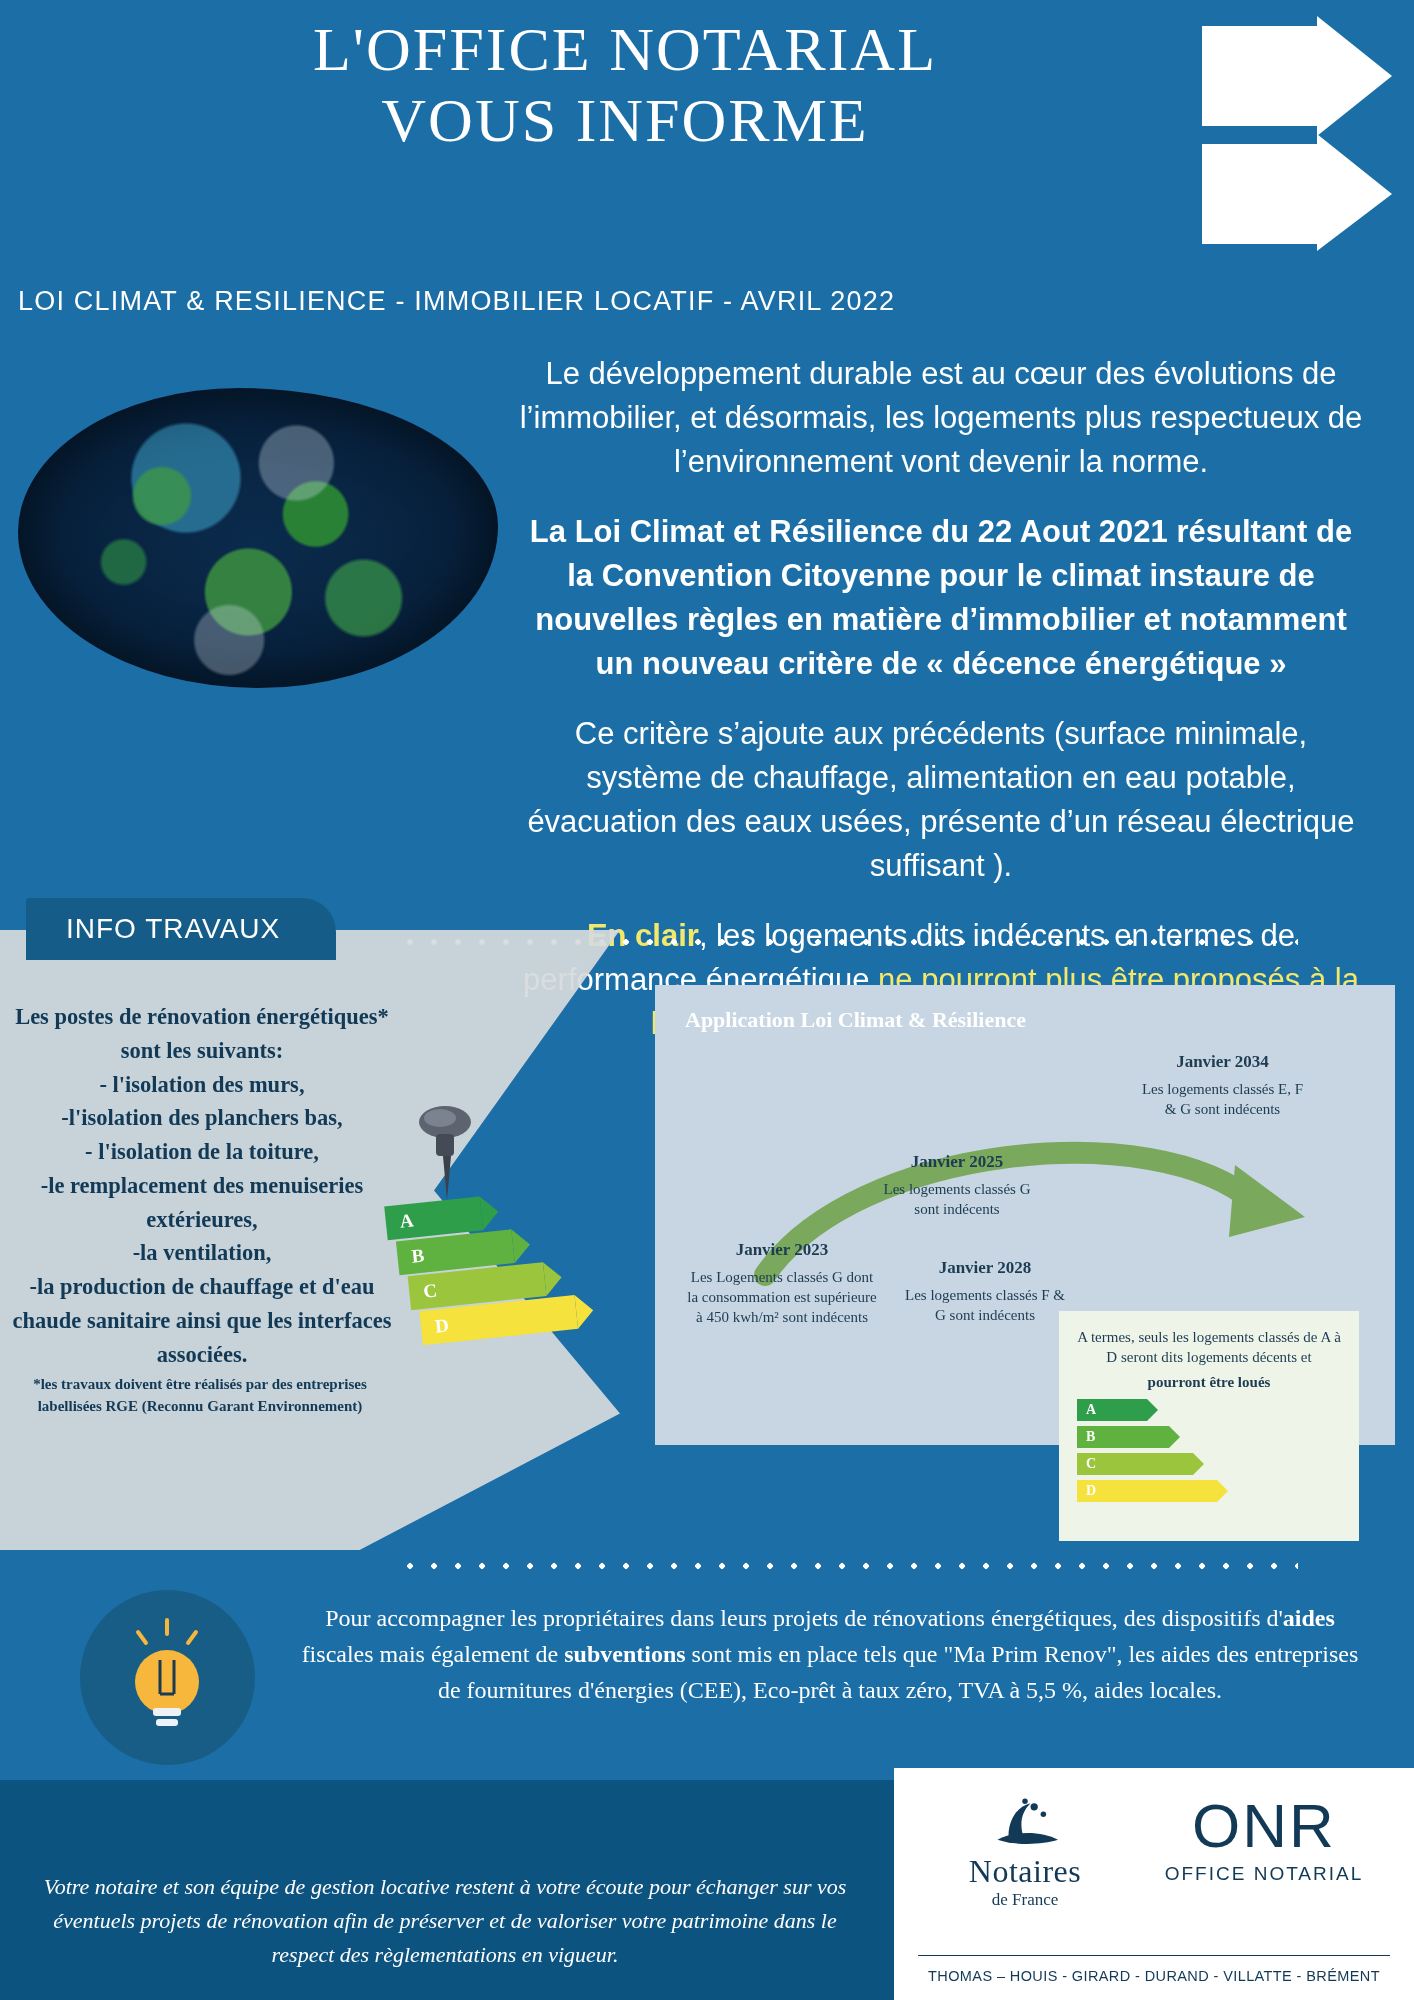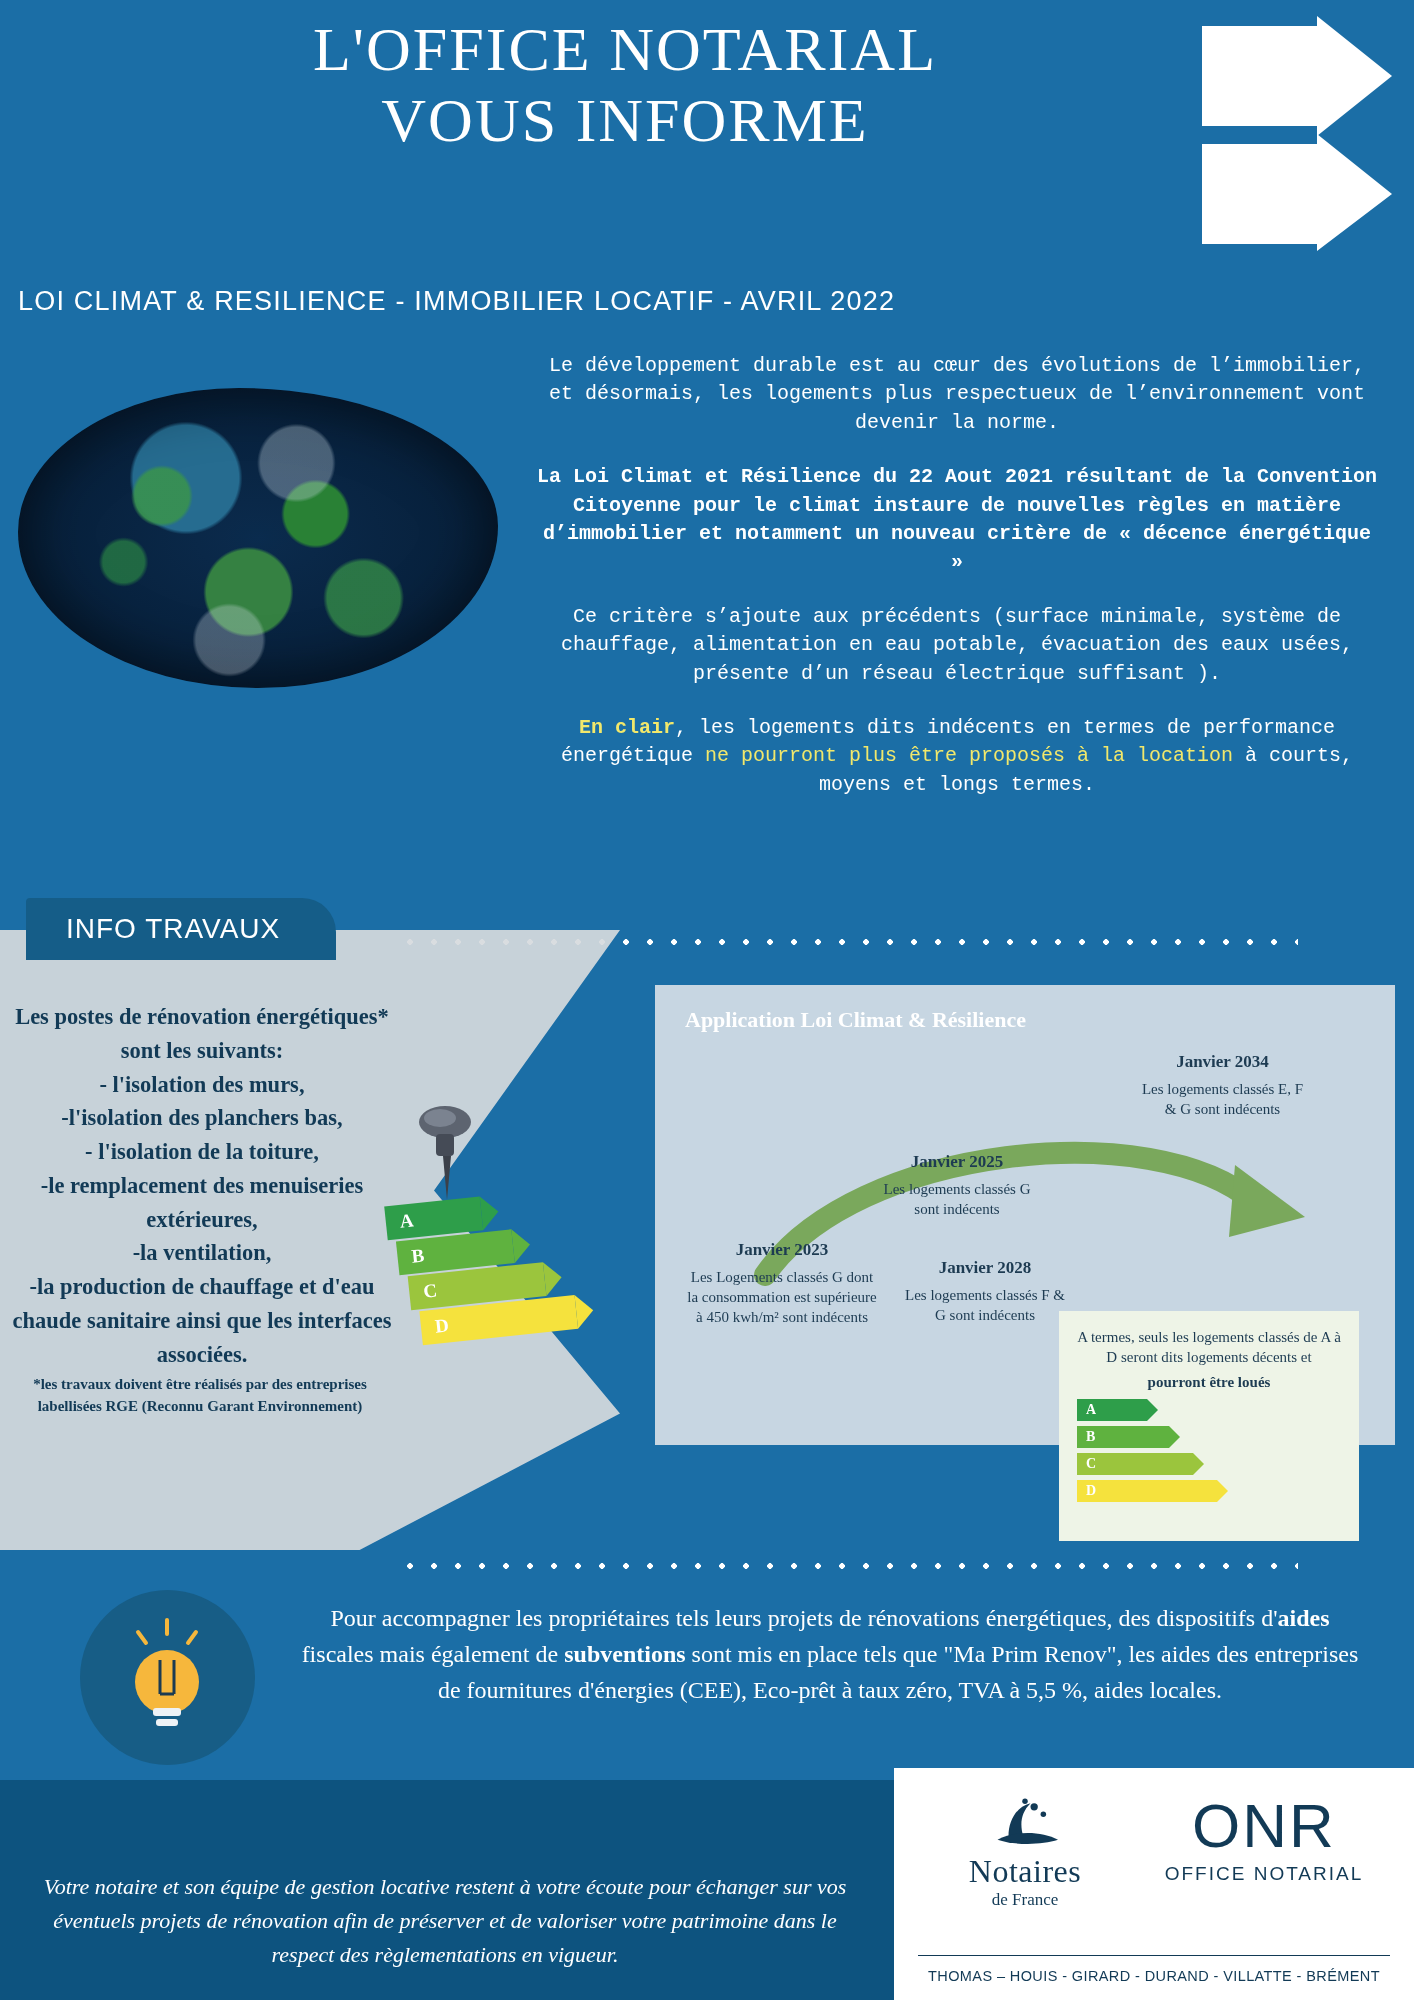--- a/index.html
+++ b/index.html
@@ -78,25 +78,25 @@
       radial-gradient(circle at 22% 58%, rgba(40,110,70,.9) 0 5%, rgba(0,0,0,0) 6%),
       radial-gradient(circle at 58% 25%, rgba(200,215,225,.35) 0 10%, rgba(0,0,0,0) 11%),
       radial-gradient(circle at 72% 70%, rgba(55,130,75,.85) 0 9%, rgba(0,0,0,0) 10%),
       radial-gradient(circle at 44% 84%, rgba(220,230,238,.30) 0 9%, rgba(0,0,0,0) 10%);
     border-radius: inherit;
   }
 
   .intro {
     position: absolute;
     top: 352px;
-    left: 532px;
+    left: 516px;
     width: 850px;
     color: #ffffff;
-    font-family: Liberation Mono, monospace;
-    font-size: 20px;
+    font-family: Liberation Sans, sans-serif;
+    font-size: 31px;
     line-height: 1.42;
     text-align: center;
   }
   .intro p { margin-bottom: 26px; }
   .intro p.bold { font-weight: bold; }
   .hl { color: #f2e86b; font-weight: bold; }
   .hl-soft { color: #f2e86b; }
 
   
   .info-tab {
@@ -434,21 +434,21 @@
         <line x1="58" y1="42" x2="66" y2="53"></line>
         <line x1="116" y1="42" x2="108" y2="53"></line>
       </g>
       <circle cx="87" cy="92" r="32" fill="#f6b73c"></circle>
       <rect x="73" y="118" width="28" height="8" rx="3" fill="#eef2f6"></rect>
       <rect x="76" y="129" width="22" height="7" rx="3" fill="#eef2f6"></rect>
       <path d="M80,70 L80,104 M94,70 L94,104 M80,104 L94,104" stroke="#1b3b52" stroke-width="3" fill="none"></path>
     </svg>
   </div>
   <div class="aides">
-    <span>Pour accompagner les propriétaires tels leurs projets de rénovations énergétiques, des dispositifs d'</span><b>aides</b><span> fiscales mais également de </span><b>subventions</b><span> sont mis en place tels que "Ma Prim Renov", les aides des entreprises de fournitures d'énergies (CEE), Eco-prêt à taux zéro, TVA à 5,5 %, aides locales.</span>
+    <span>Pour accompagner les propriétaires dans leurs projets de rénovations énergétiques, des dispositifs d'</span><b>aides</b><span> fiscales mais également de </span><b>subventions</b><span> sont mis en place tels que "Ma Prim Renov", les aides des entreprises de fournitures d'énergies (CEE), Eco-prêt à taux zéro, TVA à 5,5 %, aides locales.</span>
   </div>
 
   <div class="footer-band"></div>
   <div class="footer-text">Votre notaire et son équipe de gestion locative restent à votre écoute pour échanger sur vos éventuels projets de rénovation afin de préserver et de valoriser votre patrimoine dans le respect des règlementations en vigueur.</div>
 
   <div class="logo-card">
     <div class="logo-left">
       <svg viewBox="0 0 120 60" width="110" height="55">
         <path d="M42,46 C42,30 50,14 66,10 C56,20 54,32 58,46 Z" fill="#123a56"></path>
         <circle cx="70" cy="14" r="4" fill="#123a56"></circle>

